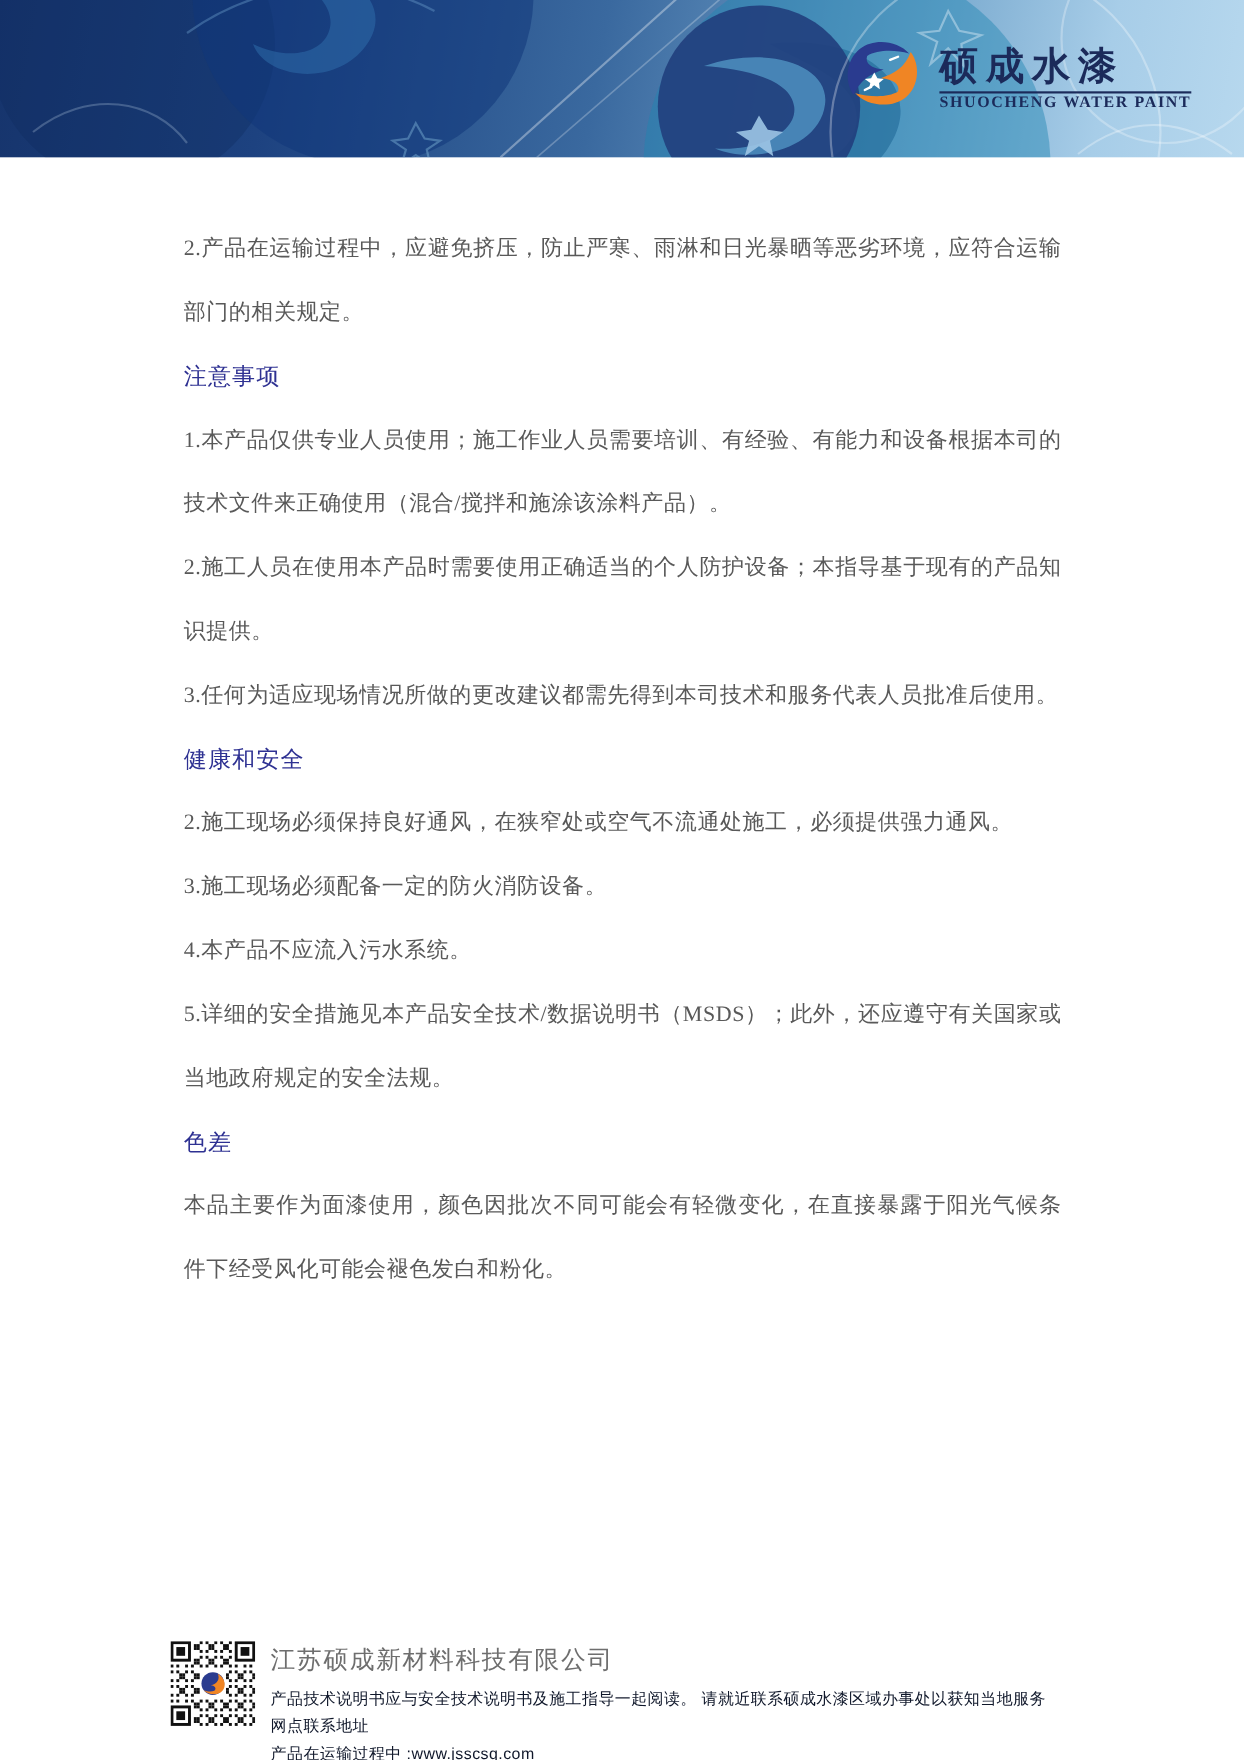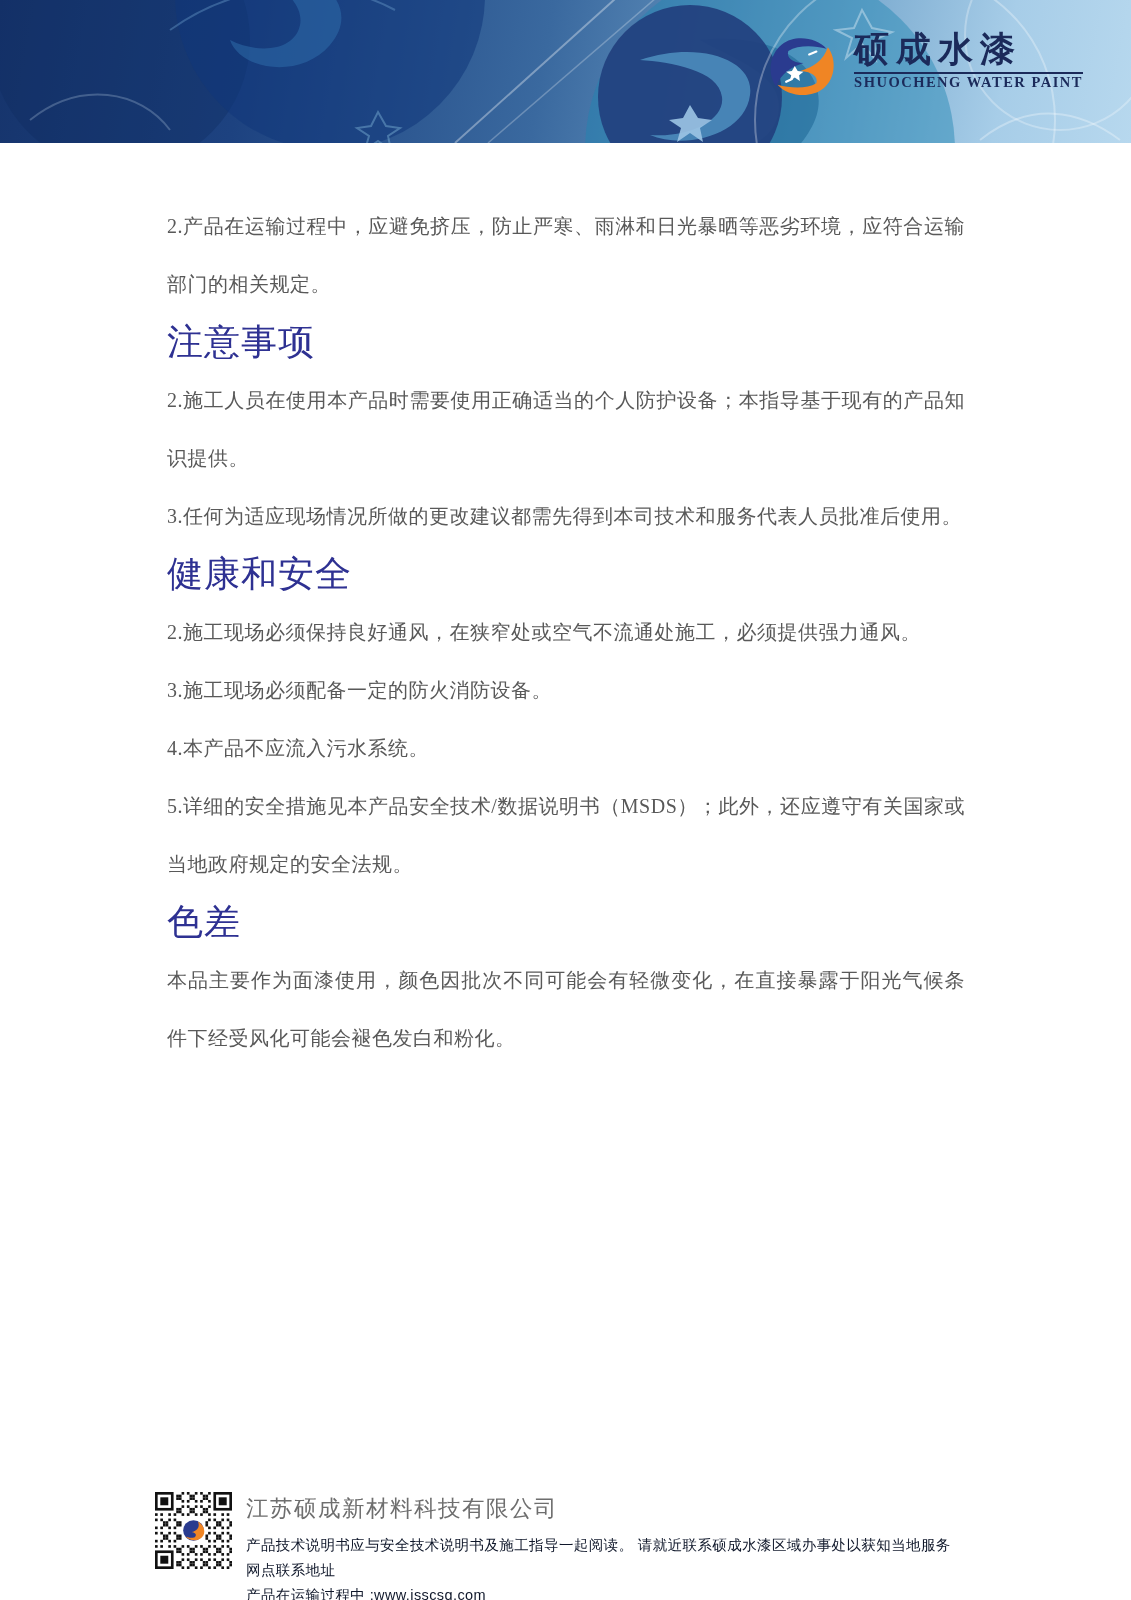--- a/index.html
+++ b/index.html
@@ -25,21 +25,21 @@
   .header svg.watermark {
     position: absolute;
     top: 0; left: 0;
     width: 100%; height: 100%;
   }
   .brand {
     position: absolute;
     top: 30px;
     right: 48px;
     display: flex;
-    align-items: flex-start;
+    align-items: flex-end;
     gap: 16px;
   }
   .brand-emblem { width: 72px; height: 72px; }
   .brand-text { display: flex; flex-direction: column; }
   .brand-cn {
     font-family: "Liberation Serif", "DejaVu Serif", serif;
     font-weight: bold;
     font-size: 35px;
     letter-spacing: 7px;
     color: #1b2a5a;
@@ -65,21 +65,21 @@
   }
   .doc p {
     font-size: 20px;
     line-height: 58px;
     color: #595959;
     text-align: justify;
     text-justify: inter-ideograph;
     letter-spacing: 0.5px;
   }
   .doc h2 {
-    font-size: 36px;
+    font-size: 21px;
     line-height: 58px;
     font-weight: normal;
     color: #2e3192;
     letter-spacing: 1px;
   }
 
   
   .footer {
     position: absolute;
     left: 155px;
@@ -149,20 +149,21 @@
       <div class="brand-text">
         <div class="brand-cn">硕成水漆</div>
         <div class="brand-en">SHUOCHENG WATER PAINT</div>
       </div>
     </div>
   </header>
 
   <main class="doc" id="doc-sections">
       <p>2.产品在运输过程中，应避免挤压，防止严寒、雨淋和日光暴晒等恶劣环境，应符合运输部门的相关规定。</p>
       <h2>注意事项</h2>
+      <p>1.本产品仅供专业人员使用；施工作业人员需要培训、有经验、有能力和设备根据本司的技术文件来正确使用（混合/搅拌和施涂该涂料产品）。</p>
       <p>2.施工人员在使用本产品时需要使用正确适当的个人防护设备；本指导基于现有的产品知识提供。</p>
       <p>3.任何为适应现场情况所做的更改建议都需先得到本司技术和服务代表人员批准后使用。</p>
       <h2>健康和安全</h2>
       <p>2.施工现场必须保持良好通风，在狭窄处或空气不流通处施工，必须提供强力通风。</p>
       <p>3.施工现场必须配备一定的防火消防设备。</p>
       <p>4.本产品不应流入污水系统。</p>
       <p>5.详细的安全措施见本产品安全技术/数据说明书（MSDS）；此外，还应遵守有关国家或当地政府规定的安全法规。</p>
       <h2>色差</h2>
       <p>本品主要作为面漆使用，颜色因批次不同可能会有轻微变化，在直接暴露于阳光气候条件下经受风化可能会褪色发白和粉化。</p>
     </main>

